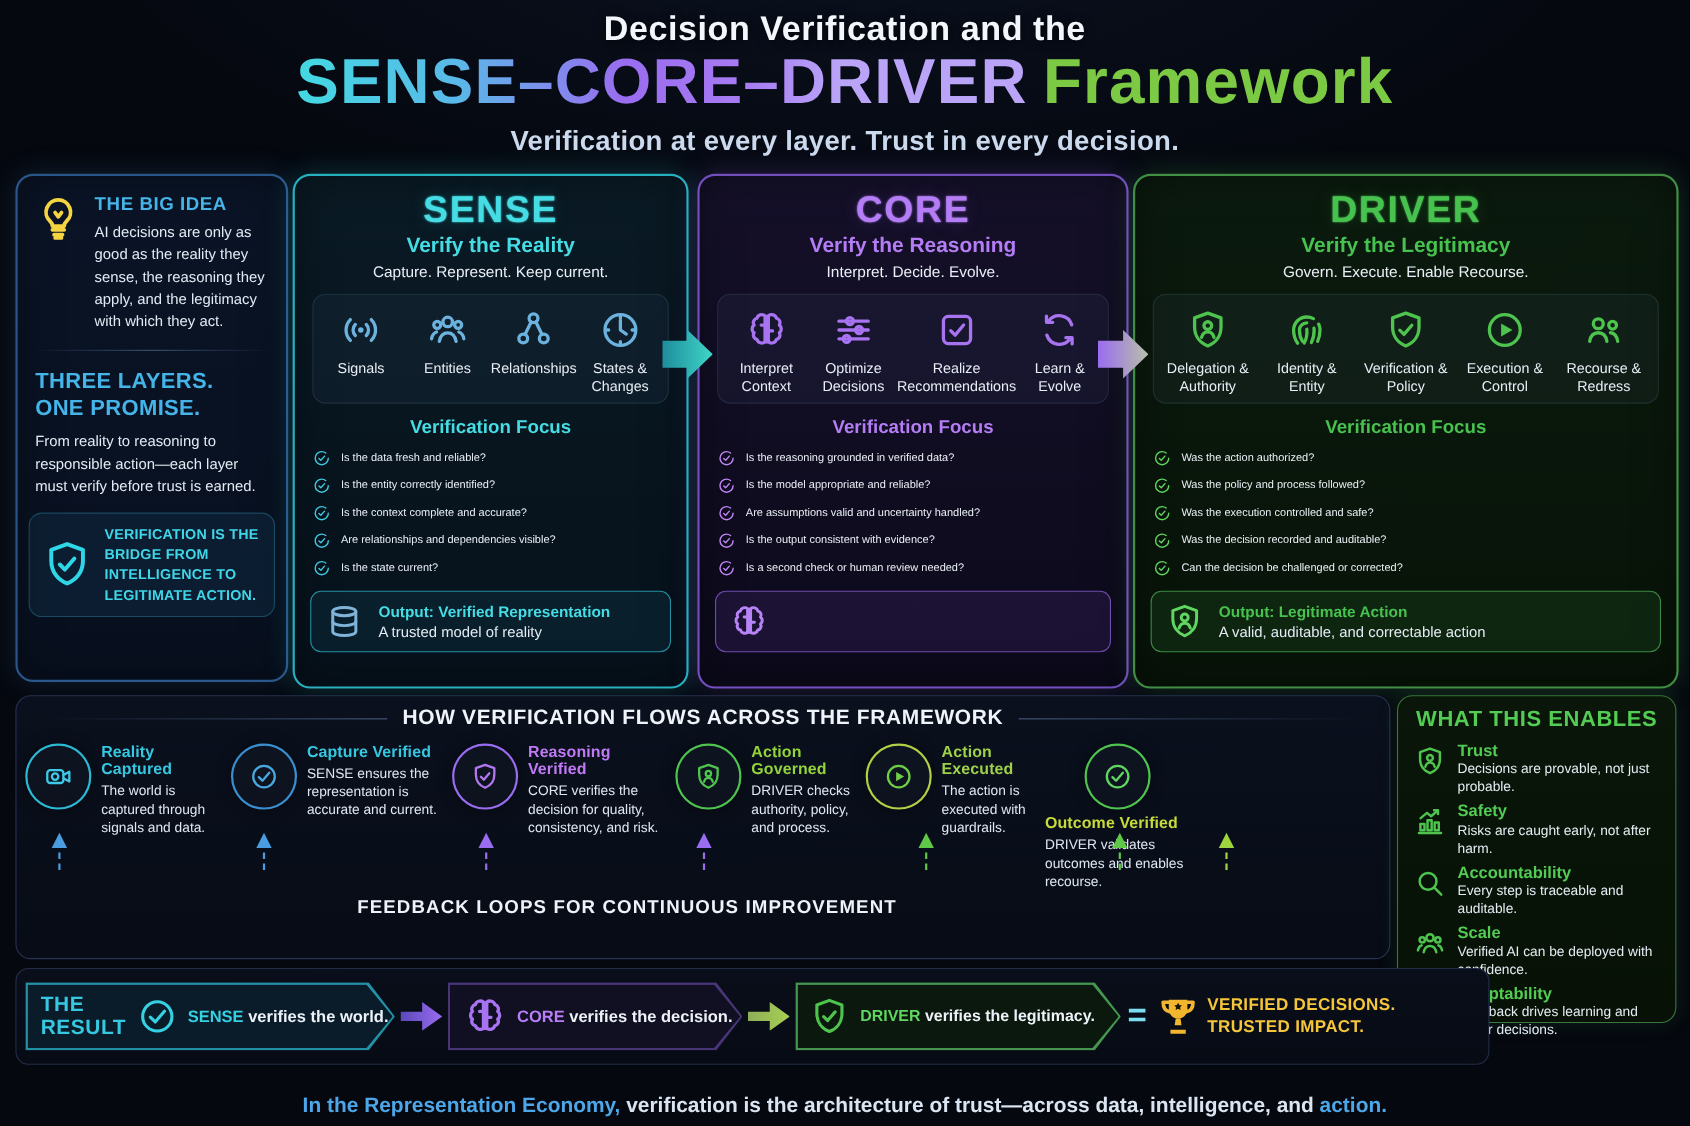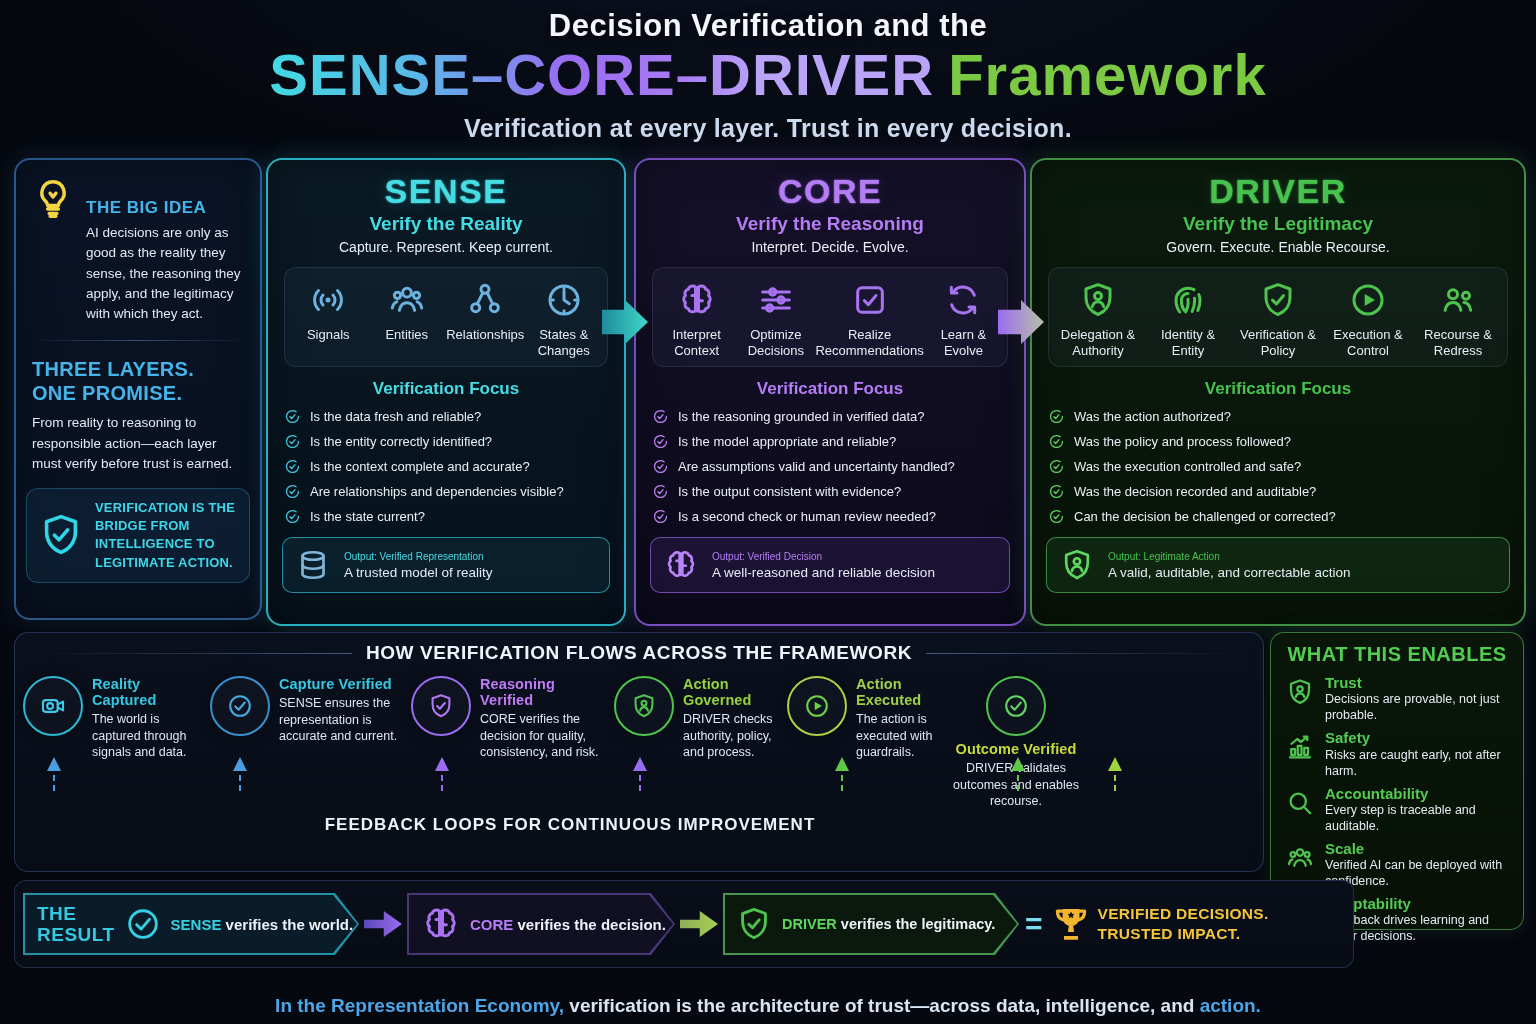--- a/index.html
+++ b/index.html
@@ -35,33 +35,33 @@
   .pg{font-size:14px;color:#eaeff7;text-align:center;margin-top:4px;font-weight:500}
   .caps{margin:12px 16px 0;border-radius:12px;display:flex;justify-content:center;
     padding:12px 4px 8px;background:rgba(140,180,230,.05);border:1px solid rgba(160,200,240,.12)}
   .cap{display:flex;flex-direction:column;align-items:center;gap:7px;text-align:center;flex:1}
   .ci{width:40px;height:40px}
   .cl{font-size:13px;color:#e7edf5;line-height:1.2;font-weight:500}
   .ft{text-align:center;font-size:17px;font-weight:700;margin-top:12px;color:var(--ac)}
   .chks{margin:9px 16px 0;display:flex;flex-direction:column;gap:8px}
   .chk{display:flex;gap:9px;align-items:center}
   .ki{width:17px;height:17px;flex:none;color:var(--ck)}
-  .chk span{font-size:13px;color:#eaeff6}
+  .chk span{font-size:10px;color:#eaeff6}
   .out{margin:12px 14px 0;border-radius:10px;display:flex;gap:13px;align-items:center;
     padding:9px 12px;border:1px solid var(--obd);background:var(--obg)}
   .oi{width:36px;height:36px;flex:none;color:var(--ac)}
-  .ot{font-size:10px;font-weight:400;color:var(--ac)}
+  .ot{font-size:14px;font-weight:700;color:var(--ac)}
   .od{font-size:13.5px;color:#e4ebf4;margin-top:3px}
 
   
   .bi{left:14px;top:158px;width:244px;height:458px;--bd:rgba(60,125,195,.65);--gl:rgba(60,125,195,.18);
       --bg1:#0a1426;--bg2:#08101f;padding:0}
   .bi-top{display:flex;gap:10px;margin:16px 12px 0 14px}
   .bulb{width:46px;height:46px;flex:none;color:#f5d442}
-  .bi-h{font-size:17px;font-weight:800;color:#45b4e8;letter-spacing:.5px;margin-top:22px}
+  .bi-h{font-size:17px;font-weight:800;color:#45b4e8;letter-spacing:.5px;margin-top:0}
   .bi-b{font-size:13.5px;line-height:1.5;color:#e2eaf4;margin-top:5px}
   .bi-div{height:1px;background:linear-gradient(90deg,transparent,#3a4f72,transparent);margin:16px 14px}
   .bi-h2{font-size:20px;font-weight:800;color:#45b4e8;line-height:1.2;margin:0 0 0 16px;letter-spacing:.3px}
   .bi-b2{font-size:13.5px;line-height:1.5;color:#e2eaf4;margin:8px 16px 0}
   .bi-call{margin:14px 10px 0;border-radius:12px;background:rgba(40,120,170,.12);
     border:1px solid rgba(60,180,210,.3);display:flex;gap:10px;align-items:center;padding:10px}
   .bi-sh{width:48px;height:52px;flex:none;color:#2fd6e6}
   .bi-ct{font-size:13px;font-weight:800;color:#3fd6e8;line-height:1.4;letter-spacing:.2px}
 
   
@@ -77,21 +77,21 @@
   .fl{flex:1;height:1px;background:linear-gradient(90deg,transparent,#45597f)}
   .fl.r{background:linear-gradient(90deg,#45597f,transparent)}
   .flt{font-size:19px;font-weight:800;color:#f0f4fa;letter-spacing:.6px}
   .steps{display:flex;margin:12px 8px 0;gap:5px}
   .step{display:flex;gap:9px;align-items:flex-start}
   .sic{width:56px;height:56px;border-radius:50%;border:2px solid var(--c);display:flex;align-items:center;
     justify-content:center;flex:none;background:rgba(255,255,255,.02);box-shadow:0 0 14px rgba(0,0,0,.4)}
   .sic svg{width:28px;height:28px}
   .stt{font-size:14.5px;font-weight:700;margin:0 0 3px;letter-spacing:.1px}
   .std{font-size:12.5px;color:#dfe7f1;line-height:1.32}
-  .s7{flex-direction:column;align-items:center;text-align:center;width:132px;gap:5px}
+  .s7{flex-direction:column;align-items:center;text-align:left;width:132px;gap:5px}
   .fbsvg{position:absolute;left:0;top:0;pointer-events:none}
   .fblabel{position:absolute;left:0;top:182px;width:1110px;text-align:center;font-size:17px;
     font-weight:800;color:#eef3f9;letter-spacing:1px}
 
   
   .en{left:1270px;top:632px;width:252px;height:296px;position:absolute;border-radius:14px;
     border:1.5px solid rgba(80,175,85,.65);background:linear-gradient(180deg,#0a1609,#071106);
     box-shadow:0 0 20px rgba(80,185,90,.12)}
   .ent{font-size:20px;font-weight:800;color:#52cc52;text-align:center;margin-top:10px;letter-spacing:.5px}
   .enl{margin:8px 12px 0 14px;display:flex;flex-direction:column;gap:6px}
@@ -413,24 +413,20 @@
           <svg class="ic ki" viewBox="0 0 24 24">
             <use href="#i-badge"></use>
           </svg>
           <span>Is a second check or human review needed?</span>
         </div>
     </div>
     <div class="out">
       <svg class="ic oi" viewBox="0 0 24 24" style="color:#b784f8">
           <use href="#i-brain"></use>
         </svg>
-      <div>
-          <div class="ot">Output: Verified Decision</div>
-      <div class="od">A well-reasoned and reliable decision</div>
-        </div>
     </div>
   </div>
 
   <div class="parrow pa2"></div>
 
   <div class="panel p-d" style="left:1030px;top:158px;width:492px;height:464px">
     <div class="pt">DRIVER</div>
     <div class="ps">Verify the Legitimacy</div>
     <div class="pg">Govern. Execute. Enable Recourse.</div>
     <div class="caps">

